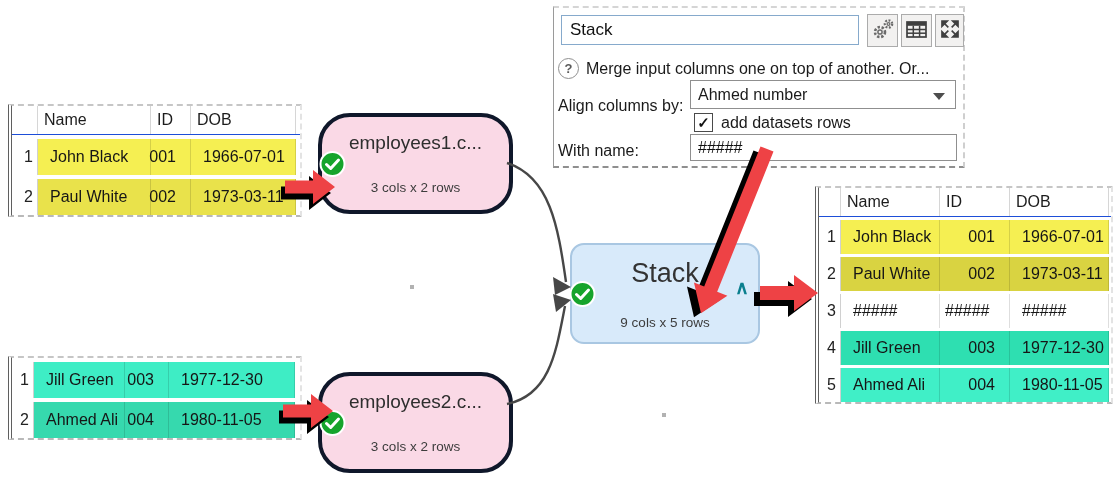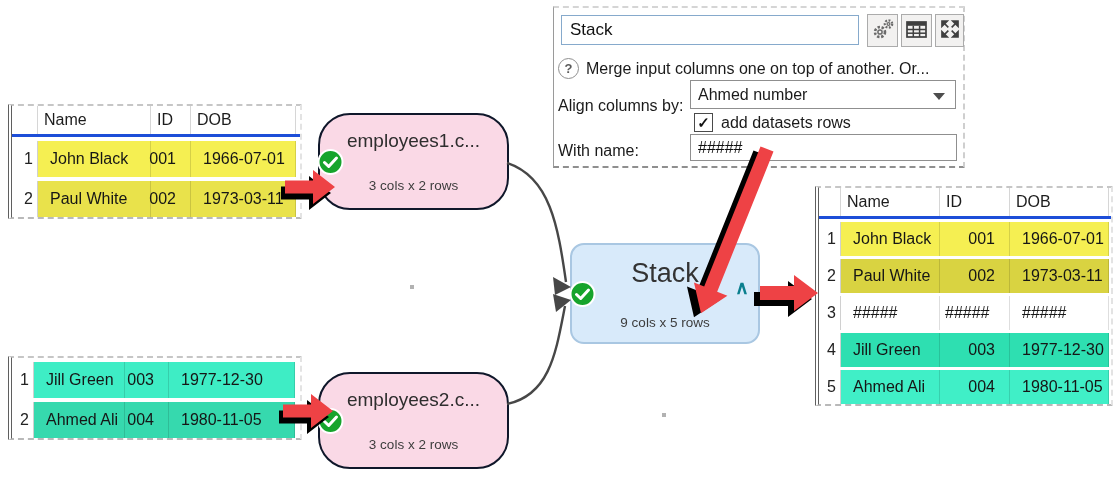--- a/index.html
+++ b/index.html
@@ -10,40 +10,40 @@
   .dtable { position:absolute; background:#fff;
             border-left:4px double #5f5f5f;
             border-top:2px dashed #c6c6c6;
             border-bottom:2px dashed #b9b9b9;
             border-right:2px dashed #e3e3e3;
             font-size:16px; color:#161616; }
   .trow { display:grid; align-items:center; }
   .t-input1 .trow { grid-template-columns:26px 113px 40px 105px; }
   .t-input2 .trow { grid-template-columns:22px 91px 44px 126px; }
   .t-output .trow { grid-template-columns:22px 99px 70px 99px; }
-  .thead { height:28px; border-bottom:3px solid #1d4ed8; }
+  .thead { height:28px; border-bottom:1px solid #1d4ed8; }
   .thead .hcell { padding-left:6px; color:#1c1c1c; height:100%; display:flex; align-items:center;
                   border-right:1px solid #d6d6d6; }
   .thead .hnum { border-right:1px solid #d6d6d6; height:100%; }
   .drow { margin-top:4px; }
   .t-output .drow { margin-top:3px; }
   .drow .tnum { background:#fff; color:#222; text-align:right; padding-right:4px;
                 border-right:1px solid #d0d0d0; align-self:stretch; display:flex;
                 align-items:center; justify-content:flex-end; }
   .drow { height:36px; }
   .t-output .drow { height:34px; }
   .tcell { height:100%; display:flex; align-items:center; padding-left:12px;
            border-right:1px solid rgba(0,0,0,0.13); }
   .tcell.ta-right { justify-content:flex-end; padding-right:14px; padding-left:0;text-align:center; }
   .tcell.ta-left { justify-content:flex-start; padding-left:5px; }
 
   
   .node { position:absolute; display:flex; flex-direction:column; align-items:center;
           justify-content:center; text-align:center; }
-  .node-pink { width:187px; height:93px; background:#fad9e6; border:2px solid #0f172a;
+  .node-pink { width:187px; height:93px; background:#fad9e6; border:4px solid #0f172a;
                border-radius:32px; }
   .node-blue { width:186px; height:97px; background:#d8eafa; border:2px solid #a9c7e2;
                border-radius:14px; }
   .node-title { font-size:19px; color:#2e2e2e; }
   .node-blue .node-title { font-size:27px; color:#333; }
   .node-sub { font-size:13.5px; color:#3d3d3d; margin-top:26px; }
   .check-badge { position:absolute; left:-3px; top:50%; transform:translateY(-50%);
                  width:27px; height:27px; }
   .collapse-caret { position:absolute; right:9px; top:31px; color:#0a7f8e;
                     font-size:19px; font-weight:bold; }

